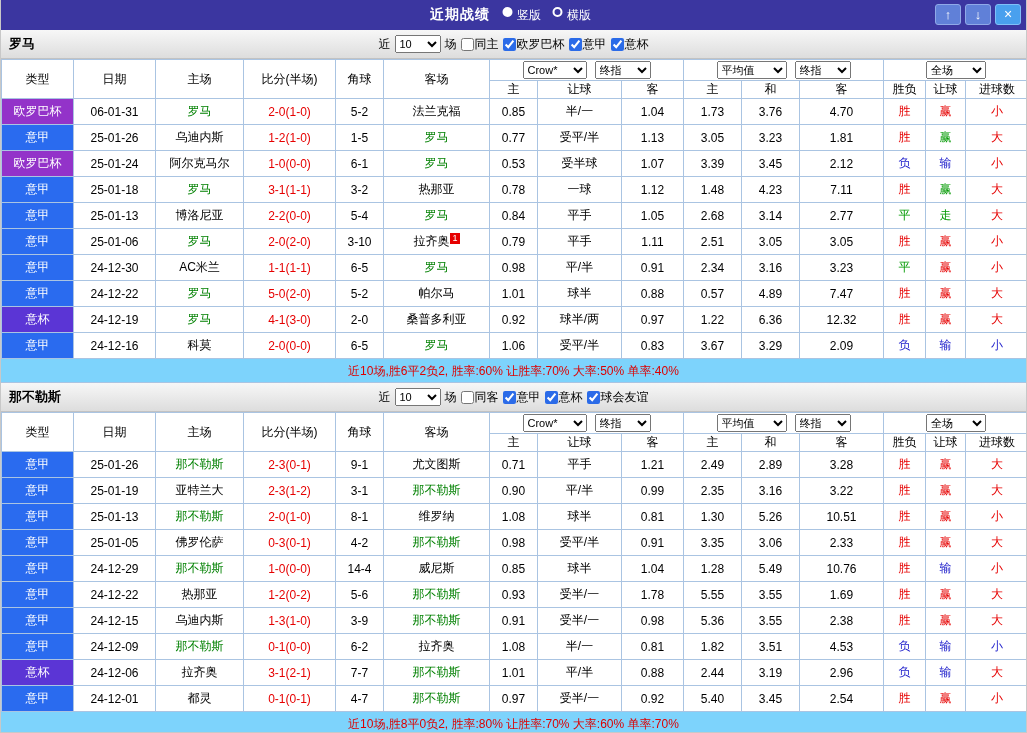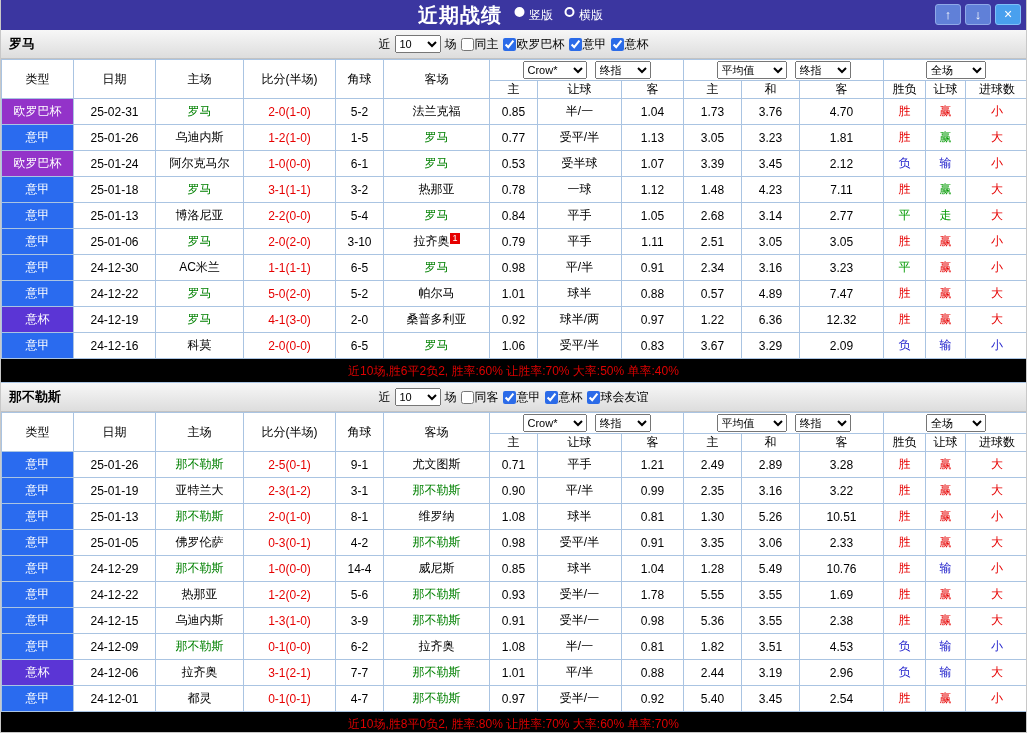--- a/index.html
+++ b/index.html
@@ -6,21 +6,21 @@
   html,body { width:1027px; }
   body {
     font-family:"Liberation Sans","DejaVu Sans",sans-serif;
     font-size:12px; color:#000; background:#fff;
   }
   .app { width:1027px; height:733px; overflow:hidden; border-left:1px solid #c8c8c8; border-right:1px solid #c8c8c8; border-bottom:1px solid #c8c8c8; }
 
   
   .titlebar { height:30px; background:#3b36a0; position:relative; display:flex; align-items:center; }
   .tb-center { position:absolute; left:50%; transform:translateX(-50%); display:flex; align-items:center; gap:12px; }
-  .tb-title { color:#fff; font-weight:bold; font-size:20px; letter-spacing:1px; }
+  .tb-title { color:#fff; font-weight:bold; font-size:14px; letter-spacing:1px; }
   .radio-group { display:flex; gap:5px; }
   .radio { width:10px; height:10px; border:2px solid #fff; border-radius:50%; display:inline-block; }
   .radio.sel { background:#fff; }
   .tb-lbl { color:#fff; font-size:12px; margin-right:6px; }
   .tb-buttons { position:absolute; right:5px; top:4px; display:flex; gap:4px; }
   .winbtn { width:26px; height:21px; background:#6080d8; border:1px solid #8fa9e8; border-radius:3px; color:#fff; text-align:center; line-height:19px; font-size:13px; cursor:pointer; }
   .winbtn.close { background:#49a0ee; border-color:#7fc0f8; font-size:14px; }
 
   
   .section-bar { height:29px; background:linear-gradient(#f7f7f7,#dddddd); border-bottom:1px solid #c2c2c2; display:flex; align-items:center; padding:0 8px; position:relative; }
@@ -40,21 +40,21 @@
   .grid th, .grid td { border:1px solid #aac4e2; text-align:center; font-size:12px; font-weight:normal; white-space:nowrap; overflow:hidden; padding:0; }
   .grid thead tr.hdr1 th { height:21px; }
   .grid thead tr.hdr2 th { height:16px; }
   .grid td { height:26px; }
   .selcell { display:flex; justify-content:center; align-items:center; gap:8px; }
   td.type { color:#fff; }
   .green { color:#008000; }
   td.score { color:#e60000; }
   .supbox { display:inline-block; background:#e60000; color:#fff; font-size:9px; line-height:11px; padding:0 2px; margin-left:1px; vertical-align:top; }
 
-  .summary { height:24px; line-height:24px; text-align:center; color:#dd0000; border-bottom:1px solid #aac4e2; background:#000000; }
+  .summary { height:24px; line-height:24px; text-align:center; color:#dd0000; border-bottom:1px solid #aac4e2; background:#7dd3fc; }
 </style>
 </head>
 <body>
 
 <div class="app">
 
   <div class="titlebar">
     <div class="tb-center">
       <span class="tb-title">近期战绩</span>
       <span class="radio-group">
@@ -149,21 +149,21 @@
           <th>和</th>
           <th>客</th>
           <th>胜负</th>
           <th>让球</th>
           <th>进球数</th>
         </tr>
       </thead>
       <tbody>
           <tr>
             <td class="type" style="background: rgb(147, 51, 201);">欧罗巴杯</td>
-            <td>25-02-31</td>
+            <td>06-01-31</td>
             <td class="green">罗马</td>
             <td class="score">2-0(1-0)</td>
             <td>5-2</td>
             <td>法兰克福</td>
             <td>0.85</td>
             <td>半/一</td>
             <td>1.04</td>
             <td>1.73</td>
             <td>3.76</td>
             <td>4.70</td>
@@ -409,21 +409,21 @@
           <th>胜负</th>
           <th>让球</th>
           <th>进球数</th>
         </tr>
       </thead>
       <tbody>
           <tr>
             <td class="type" style="background: rgb(42, 107, 239);">意甲</td>
             <td>25-01-26</td>
             <td class="green">那不勒斯</td>
-            <td class="score">2-5(0-1)</td>
+            <td class="score">2-3(0-1)</td>
             <td>9-1</td>
             <td>尤文图斯</td>
             <td>0.71</td>
             <td>平手</td>
             <td>1.21</td>
             <td>2.49</td>
             <td>2.89</td>
             <td>3.28</td>
             <td style="color: rgb(230, 0, 0);">胜</td>
             <td style="color: rgb(230, 0, 0);">赢</td>

